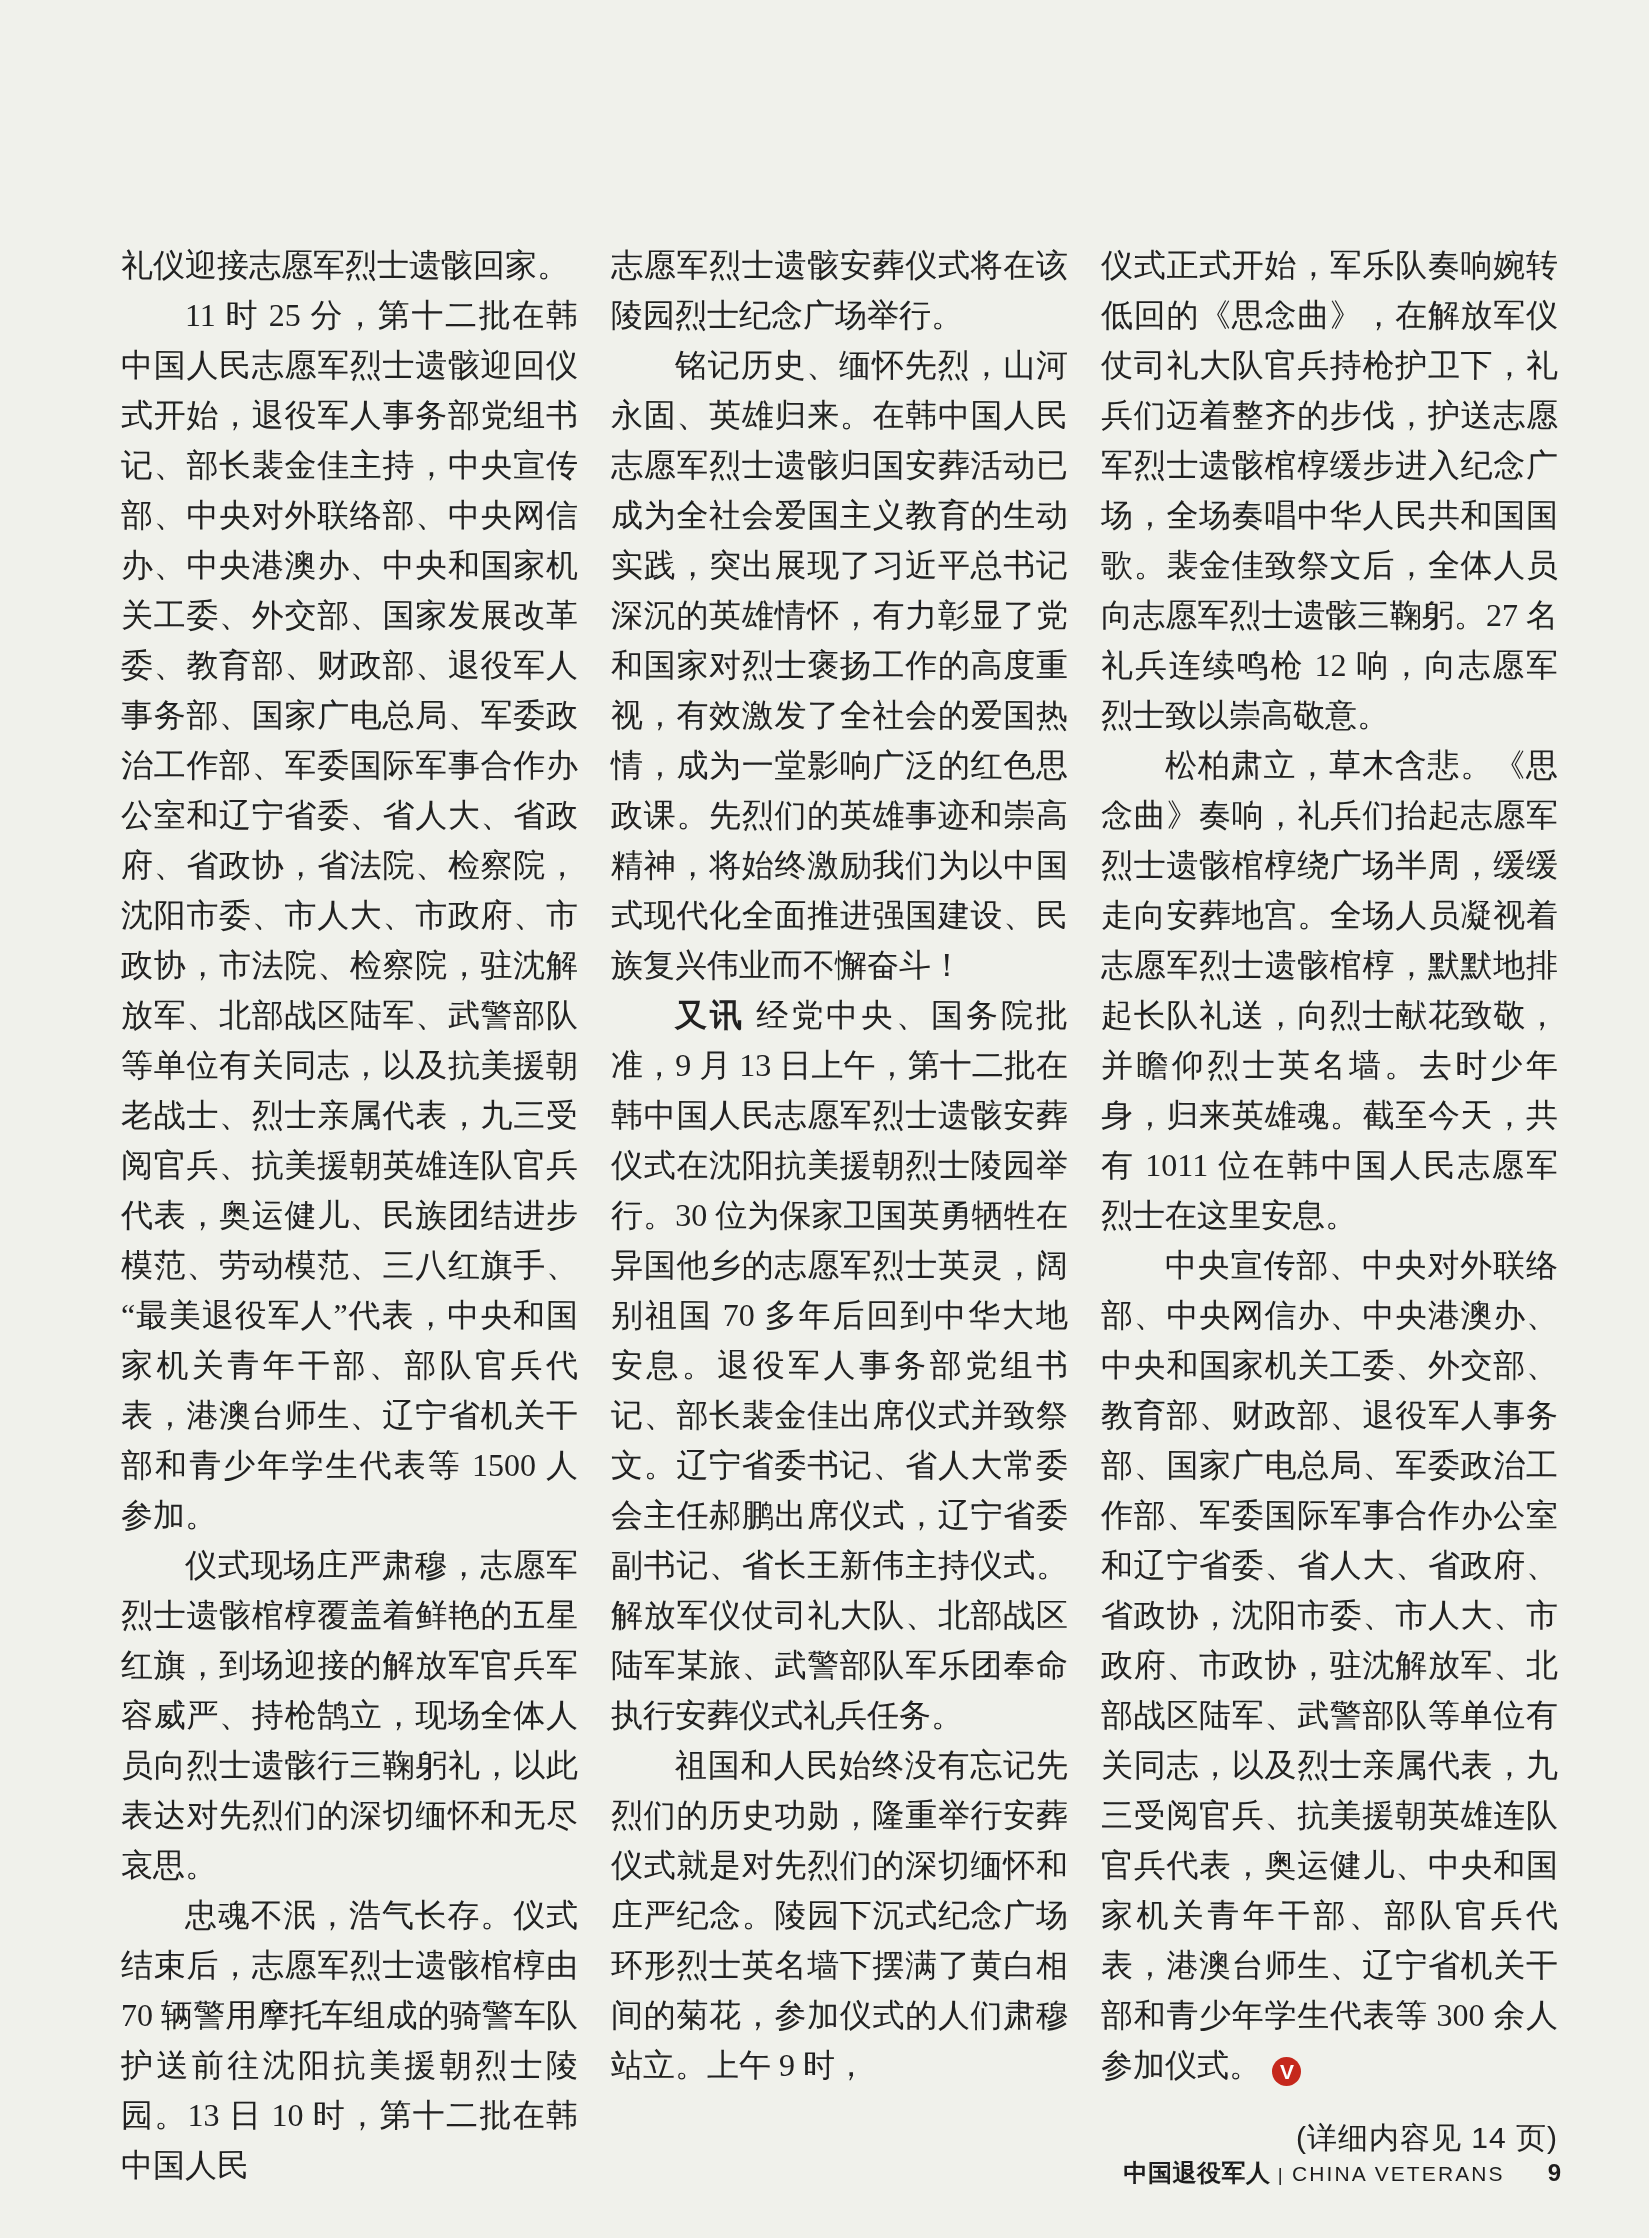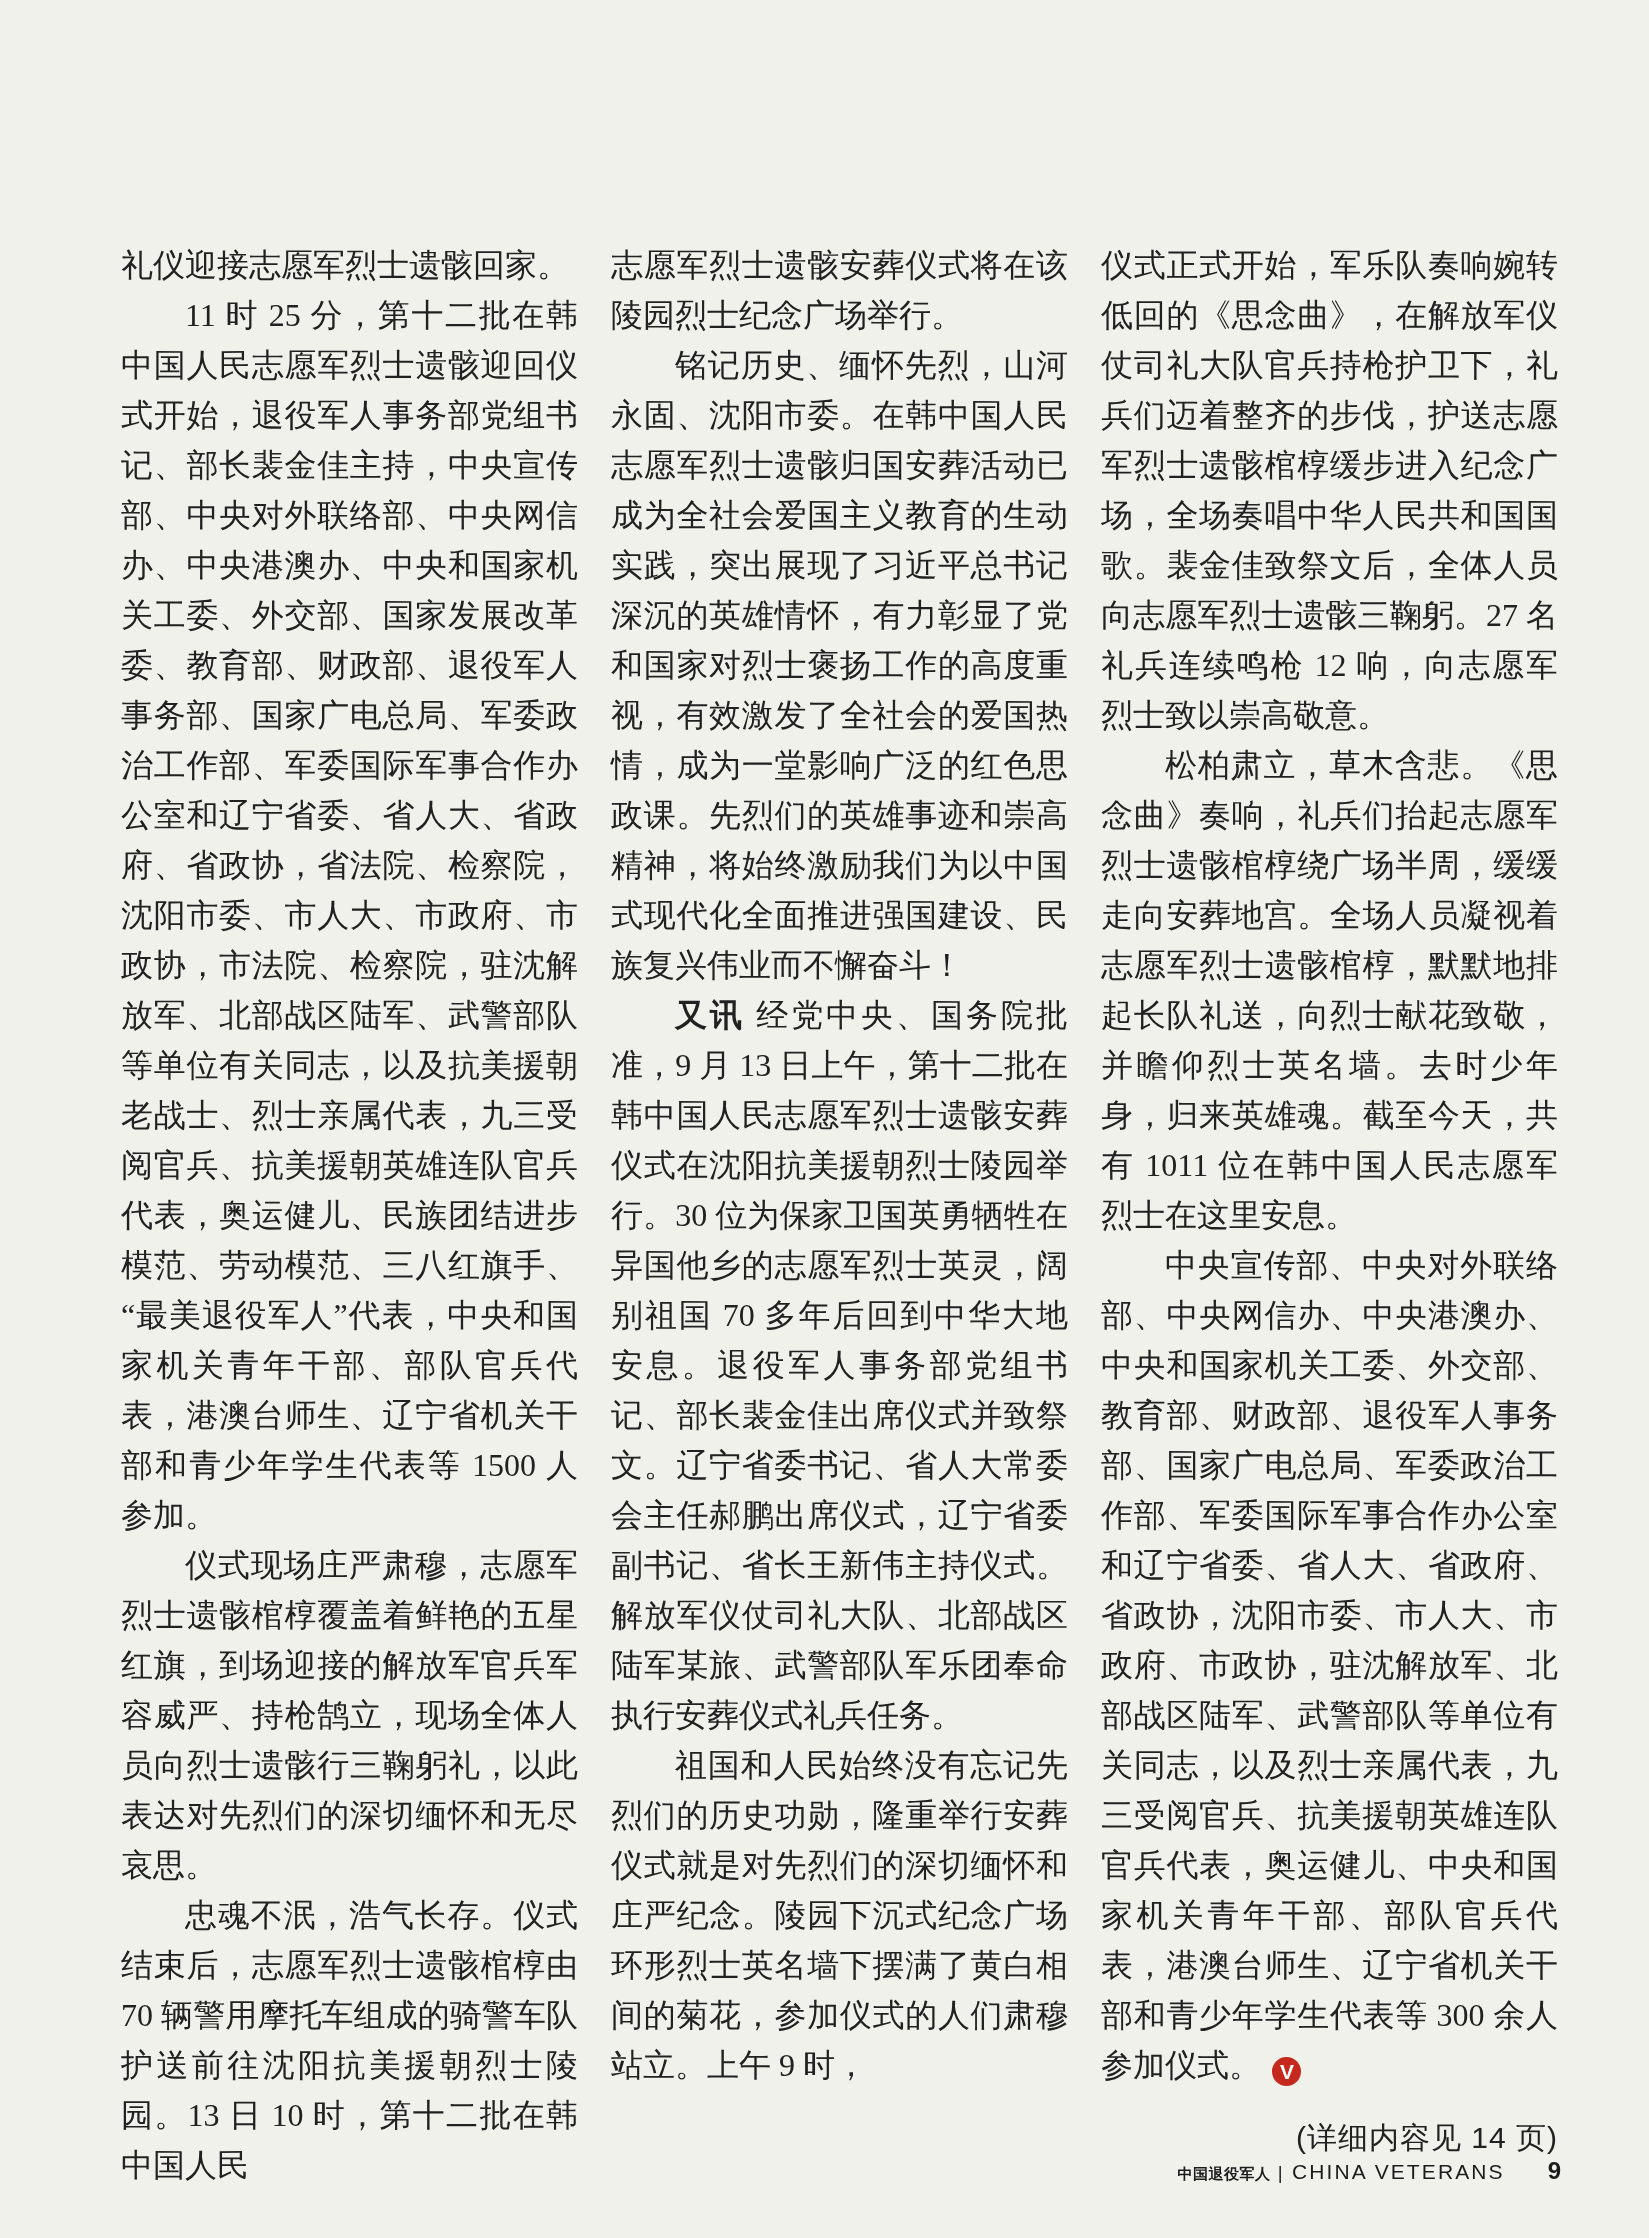--- a/index.html
+++ b/index.html
@@ -69,21 +69,21 @@
     top: 2157px;
     right: 89px;
     display: flex;
     align-items: baseline;
     color: #1c1c1c;
     white-space: nowrap;
   }
   .footer-brand-cn {
     font-family: "Liberation Sans", "DejaVu Sans", sans-serif;
     font-weight: bold;
-    font-size: 15px;
+    font-size: 24px;
     letter-spacing: 0.5px;
   }
   .footer-sep {
     font-family: "Liberation Sans", "DejaVu Sans", sans-serif;
     font-weight: 400;
     font-size: 18.7px;
     margin: 0 9.4px 0 7.3px;
   }
   .footer-brand-en {
     font-family: Liberation Sans, sans-serif;
@@ -102,21 +102,21 @@
 
 <main class="article-columns">
   <div class="article-column">
       <p>礼仪迎接志愿军烈士遗骸回家。</p>
       <p class="para-indent">11 时 25 分，第十二批在韩中国人民志愿军烈士遗骸迎回仪式开始，退役军人事务部党组书记、部长裴金佳主持，中央宣传部、中央对外联络部、中央网信办、中央港澳办、中央和国家机关工委、外交部、国家发展改革委、教育部、财政部、退役军人事务部、国家广电总局、军委政治工作部、军委国际军事合作办公室和辽宁省委、省人大、省政府、省政协，省法院、检察院，沈阳市委、市人大、市政府、市政协，市法院、检察院，驻沈解放军、北部战区陆军、武警部队等单位有关同志，以及抗美援朝老战士、烈士亲属代表，九三受阅官兵、抗美援朝英雄连队官兵代表，奥运健儿、民族团结进步模范、劳动模范、三八红旗手、“最美退役军人”代表，中央和国家机关青年干部、部队官兵代表，港澳台师生、辽宁省机关干部和青少年学生代表等 1500 人参加。</p>
       <p class="para-indent">仪式现场庄严肃穆，志愿军烈士遗骸棺椁覆盖着鲜艳的五星红旗，到场迎接的解放军官兵军容威严、持枪鹄立，现场全体人员向烈士遗骸行三鞠躬礼，以此表达对先烈们的深切缅怀和无尽哀思。</p>
       <p class="para-indent">忠魂不泯，浩气长存。仪式结束后，志愿军烈士遗骸棺椁由 70 辆警用摩托车组成的骑警车队护送前往沈阳抗美援朝烈士陵园。13 日 10 时，第十二批在韩中国人民</p>
     </div>
   <div class="article-column">
       <p>志愿军烈士遗骸安葬仪式将在该陵园烈士纪念广场举行。</p>
-      <p class="para-indent">铭记历史、缅怀先烈，山河永固、沈阳市委。在韩中国人民志愿军烈士遗骸归国安葬活动已成为全社会爱国主义教育的生动实践，突出展现了习近平总书记深沉的英雄情怀，有力彰显了党和国家对烈士褒扬工作的高度重视，有效激发了全社会的爱国热情，成为一堂影响广泛的红色思政课。先烈们的英雄事迹和崇高精神，将始终激励我们为以中国式现代化全面推进强国建设、民族复兴伟业而不懈奋斗！</p>
+      <p class="para-indent">铭记历史、缅怀先烈，山河永固、英雄归来。在韩中国人民志愿军烈士遗骸归国安葬活动已成为全社会爱国主义教育的生动实践，突出展现了习近平总书记深沉的英雄情怀，有力彰显了党和国家对烈士褒扬工作的高度重视，有效激发了全社会的爱国热情，成为一堂影响广泛的红色思政课。先烈们的英雄事迹和崇高精神，将始终激励我们为以中国式现代化全面推进强国建设、民族复兴伟业而不懈奋斗！</p>
       <p class="para-indent"><b class="lead-bold">又讯</b>经党中央、国务院批准，9 月 13 日上午，第十二批在韩中国人民志愿军烈士遗骸安葬仪式在沈阳抗美援朝烈士陵园举行。30 位为保家卫国英勇牺牲在异国他乡的志愿军烈士英灵，阔别祖国 70 多年后回到中华大地安息。退役军人事务部党组书记、部长裴金佳出席仪式并致祭文。辽宁省委书记、省人大常委会主任郝鹏出席仪式，辽宁省委副书记、省长王新伟主持仪式。解放军仪仗司礼大队、北部战区陆军某旅、武警部队军乐团奉命执行安葬仪式礼兵任务。</p>
       <p class="para-indent">祖国和人民始终没有忘记先烈们的历史功勋，隆重举行安葬仪式就是对先烈们的深切缅怀和庄严纪念。陵园下沉式纪念广场环形烈士英名墙下摆满了黄白相间的菊花，参加仪式的人们肃穆站立。上午 9 时，</p>
     </div>
   <div class="article-column">
       <p>仪式正式开始，军乐队奏响婉转低回的《思念曲》，在解放军仪仗司礼大队官兵持枪护卫下，礼兵们迈着整齐的步伐，护送志愿军烈士遗骸棺椁缓步进入纪念广场，全场奏唱中华人民共和国国歌。裴金佳致祭文后，全体人员向志愿军烈士遗骸三鞠躬。27 名礼兵连续鸣枪 12 响，向志愿军烈士致以崇高敬意。</p>
       <p class="para-indent">松柏肃立，草木含悲。《思念曲》奏响，礼兵们抬起志愿军烈士遗骸棺椁绕广场半周，缓缓走向安葬地宫。全场人员凝视着志愿军烈士遗骸棺椁，默默地排起长队礼送，向烈士献花致敬，并瞻仰烈士英名墙。去时少年身，归来英雄魂。截至今天，共有 1011 位在韩中国人民志愿军烈士在这里安息。</p>
       <p class="para-indent">中央宣传部、中央对外联络部、中央网信办、中央港澳办、中央和国家机关工委、外交部、教育部、财政部、退役军人事务部、国家广电总局、军委政治工作部、军委国际军事合作办公室和辽宁省委、省人大、省政府、省政协，沈阳市委、市人大、市政府、市政协，驻沈解放军、北部战区陆军、武警部队等单位有关同志，以及烈士亲属代表，九三受阅官兵、抗美援朝英雄连队官兵代表，奥运健儿、中央和国家机关青年干部、部队官兵代表，港澳台师生、辽宁省机关干部和青少年学生代表等 300 余人参加仪式。<span class="v-icon" style="background: rgb(197, 40, 28);">V</span></p>
       <p class="para-note">(详细内容见 14 页)</p>
     </div>
 </main>

